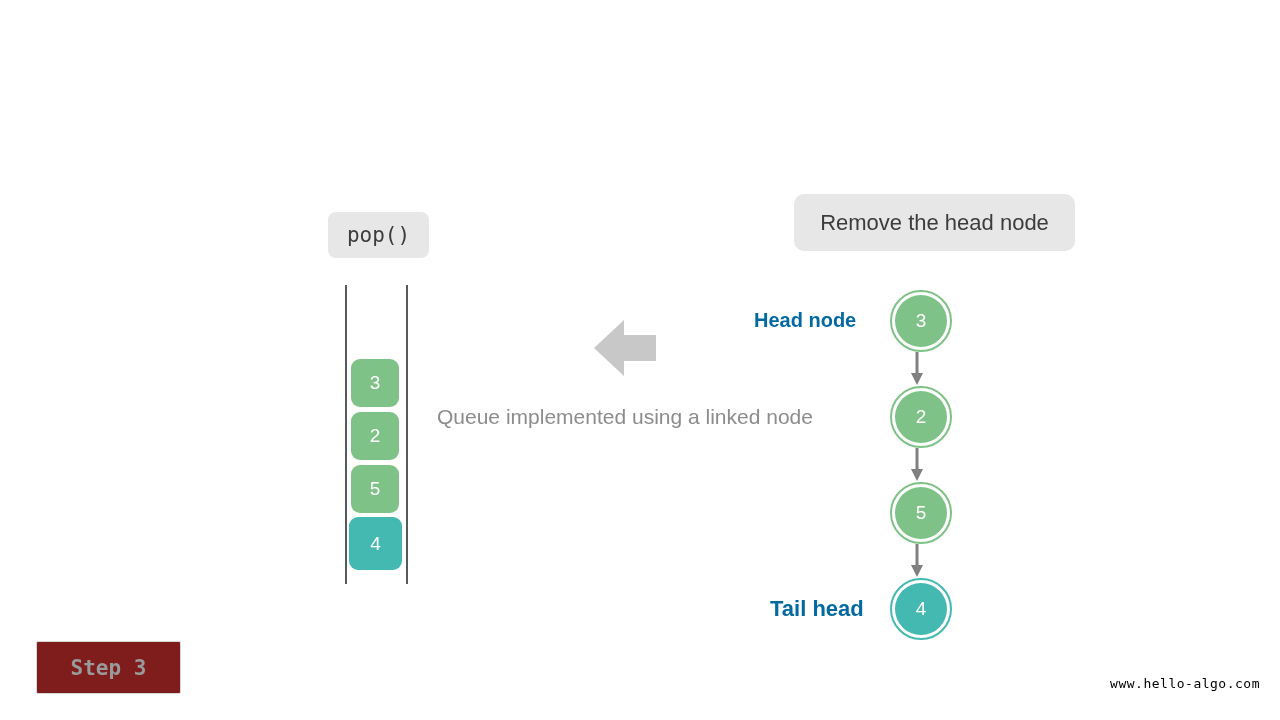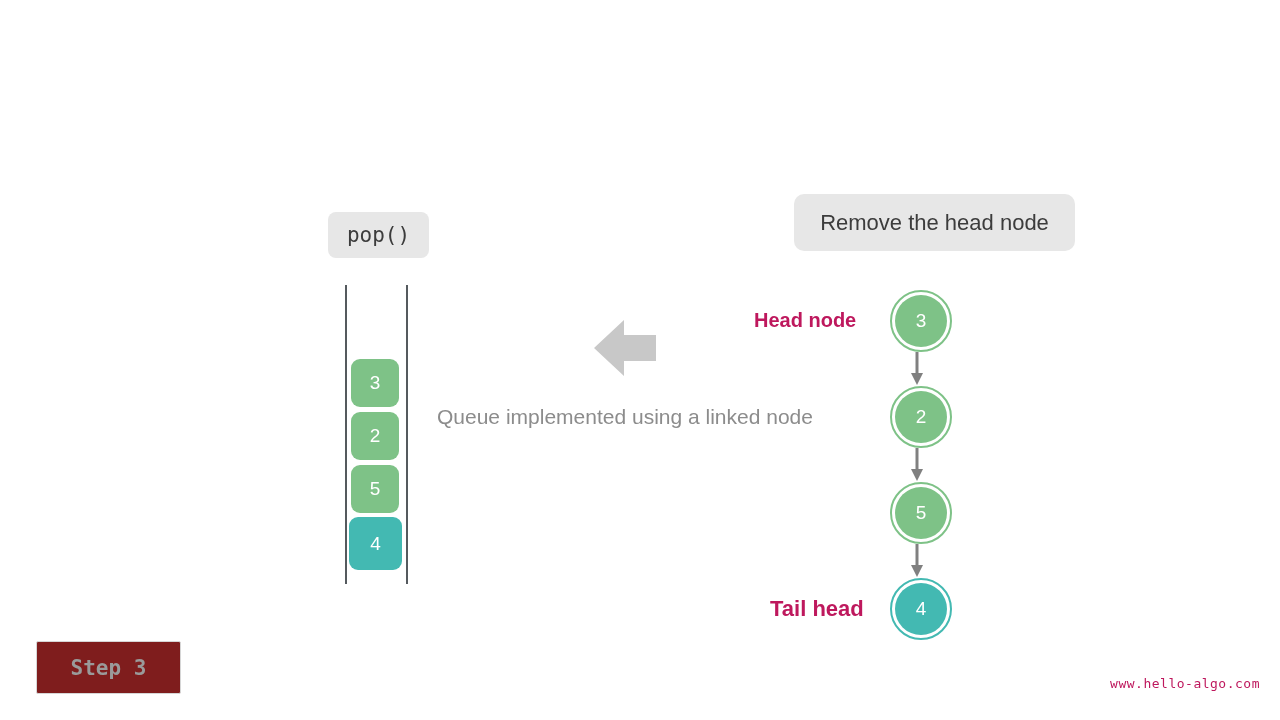--- a/index.html
+++ b/index.html
@@ -151,21 +151,21 @@
     position: absolute;
     left: 25px;
     width: 12px;
     height: 34px;
   }
 
   
   .node-label {
     position: absolute;
     font-weight: bold;
-    color: #be185d;
+    color: #0369a1;
     white-space: nowrap;
   }
   .node-label.head {
     left: 754px;
     top: 309px;
     font-size: 20px;
   }
   .node-label.tail {
     left: 770px;
     top: 596px;
@@ -201,21 +201,21 @@
     color: #9a9a9a;
   }
 
   
   .watermark {
     position: absolute;
     right: 20px;
     top: 676px;
     font-family: "DejaVu Sans Mono", "Liberation Mono", monospace;
     font-size: 13px;
-    color: #be185d;
+    color: #000000;
     letter-spacing: 0.5px;
   }
 </style>
 </head>
 <body>
 
 <div class="stage">
 
   <div class="op-label">pop()</div>
 

